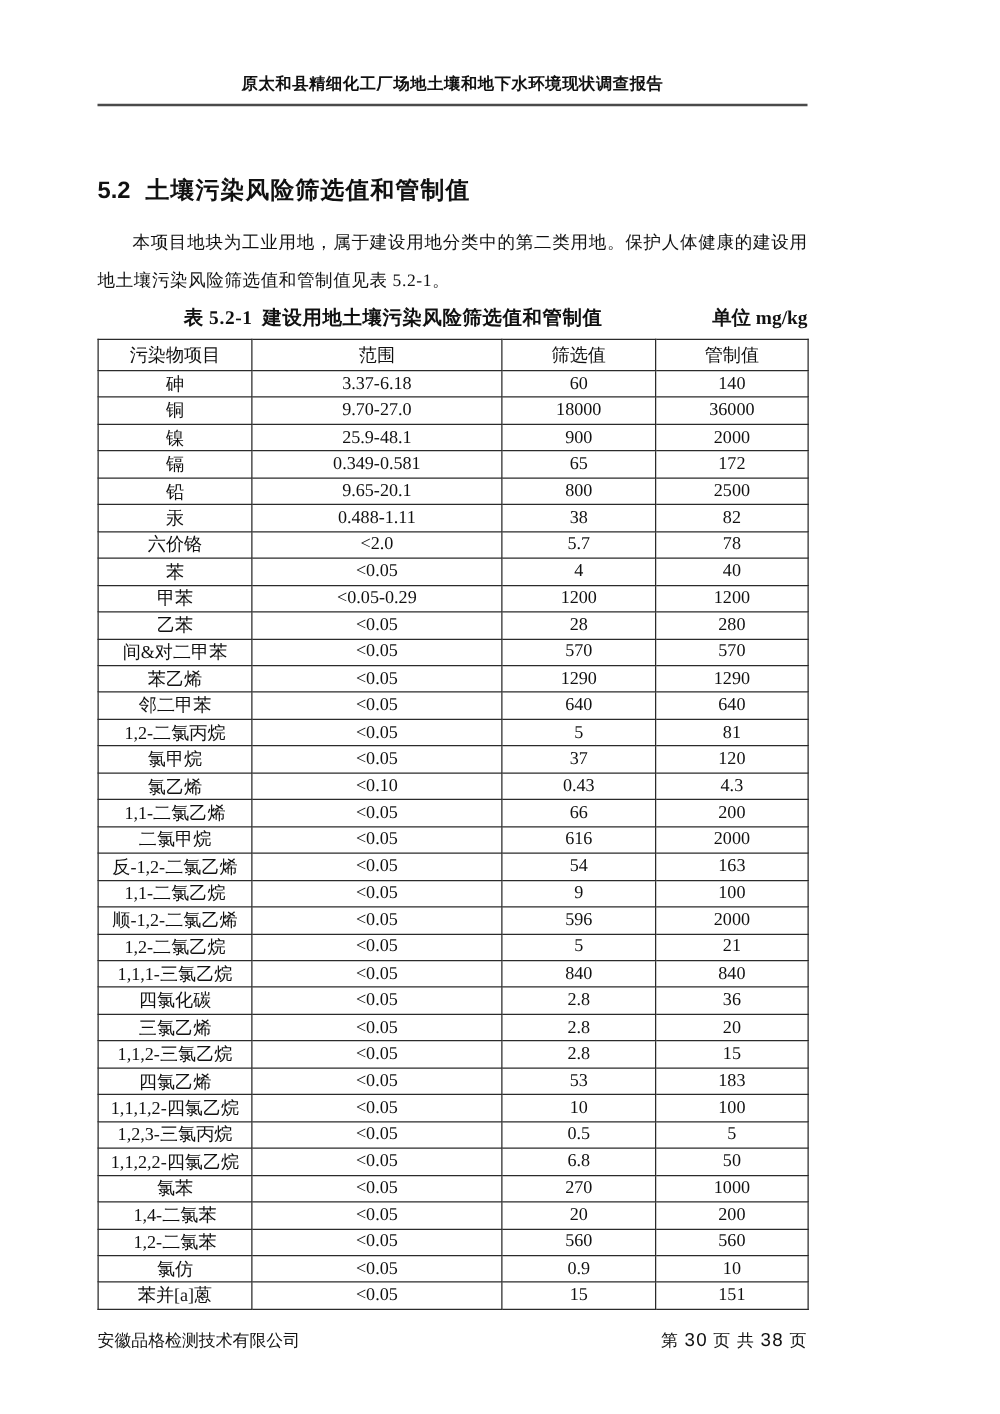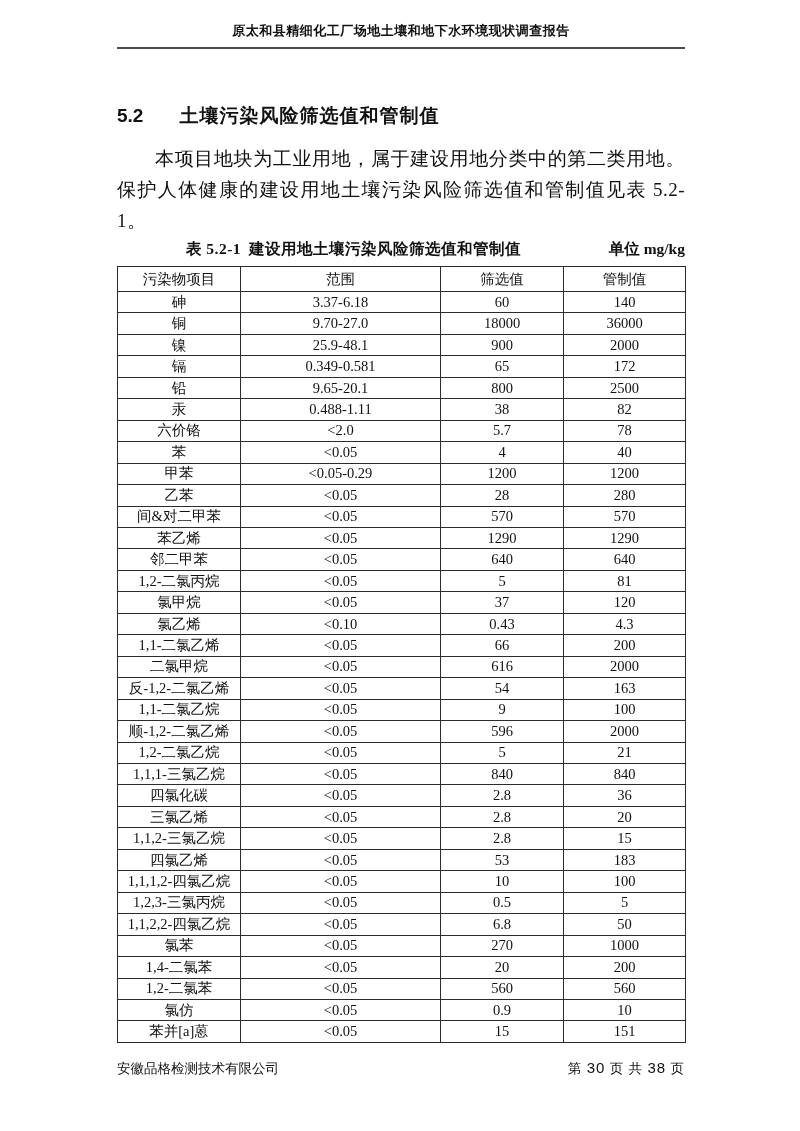--- a/index.html
+++ b/index.html
@@ -4,45 +4,44 @@
 <style>
   * { margin: 0; padding: 0; box-sizing: border-box; }
   html, body {
     width: 800px; height: 1131px;
     background: #ffffff;
     font-family: "Liberation Serif", "DejaVu Serif", serif;
     color: #111111;
   }
   .page {
     width: 568px;
-    margin-left: 117px;
-    padding-top: 22px;
+    margin-left: 78px;
+    padding-top: 58px;
   }
   .doc-header {
     text-align: center;
     font-size: 13px;
     font-weight: bold;
     letter-spacing: 0.5px;
     padding-bottom: 7px;
     border-bottom: 2px solid #4a4a4a;
   }
   .section-heading {
     margin-top: 54px;
     font-family: "Liberation Sans", "DejaVu Sans", sans-serif;
     font-weight: bold;
     font-size: 19px;
     letter-spacing: 1px;
     display: flex;
     align-items: baseline;
-    gap: 24px;
   }
   .section-heading .sec-num { margin-right: 12px; letter-spacing: 0; }
   .body-paragraph {
     margin-top: 14px;
-    font-size: 19px;
+    font-size: 14px;
     line-height: 31px;
     text-align: justify;
     text-indent: 2em;
     letter-spacing: 0.5px;
   }
   .table-caption-row {
     margin-top: 3px;
     display: flex;
     align-items: baseline;
     font-weight: bold;

